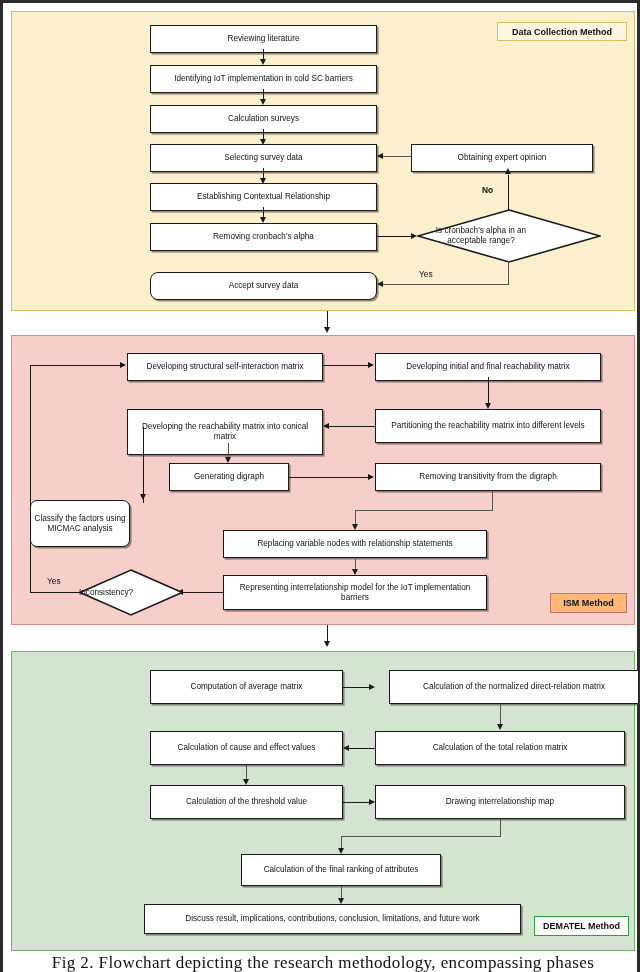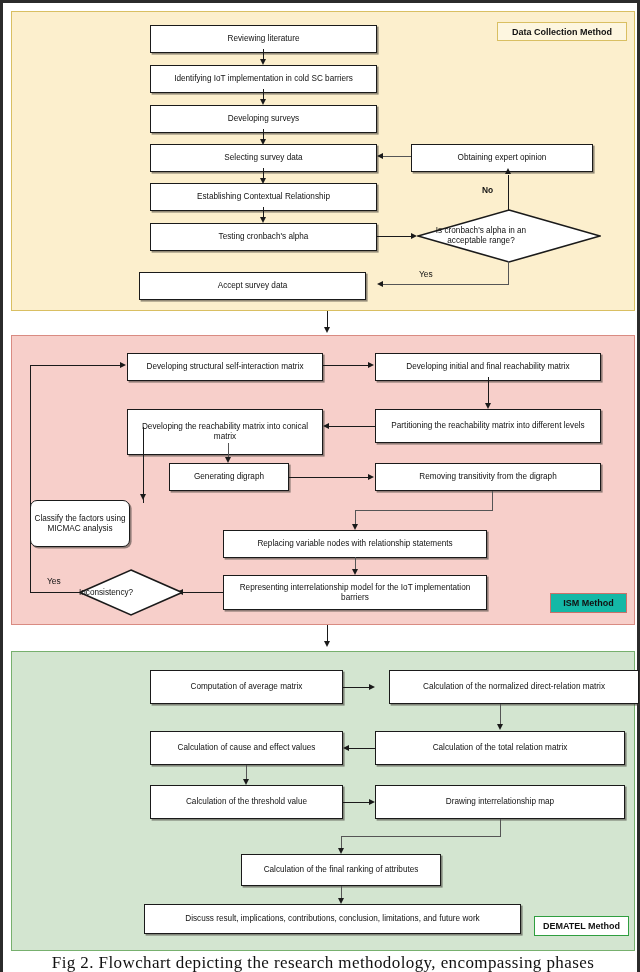--- a/index.html
+++ b/index.html
@@ -32,21 +32,21 @@
   .arw.down{border-left:3.6px solid transparent;border-right:3.6px solid transparent;border-top:6px solid #1a1a1a;}
   .arw.up{border-left:3.6px solid transparent;border-right:3.6px solid transparent;border-bottom:6px solid #1a1a1a;}
   .arw.left{border-top:3.6px solid transparent;border-bottom:3.6px solid transparent;border-right:6px solid #1a1a1a;}
   .arw.right{border-top:3.6px solid transparent;border-bottom:3.6px solid transparent;border-left:6px solid #1a1a1a;}
 
   .elabel{position:absolute;font-size:8.4px;color:#111;}
 
   .seclabel{position:absolute;box-sizing:border-box;font-size:9px;font-weight:bold;color:#111;
         display:flex;align-items:center;justify-content:center;padding:2px 7px;}
   .seclabel.yl{background:#fdf6e0;border:1.4px solid #d9bf62;}
-  .seclabel.pl{background:#14b8a6;border:1.4px solid #c9716a;}
+  .seclabel.pl{background:#fdba74;border:1.4px solid #c9716a;}
   .seclabel.gl{background:#ffffff;border:1.6px solid #2f9e3f;}
 
   #caption{position:absolute;left:0;top:950px;width:640px;height:22px;overflow:hidden;
         font-family:"Liberation Serif",serif;font-size:17px;color:#111;
         text-align:center;letter-spacing:.4px;white-space:nowrap;}
 </style>
 </head>
 <body>
 
 <div id="page">
@@ -58,41 +58,41 @@
   <div class="node" style="left:147px;top:22px;width:227px;height:24px;">Reviewing literature</div>
 
   <div class="ln lnv" style="left:260px;top:46px;height:12px;"></div>
   <div class="arw down" style="left:257px;top:56px;"></div>
 
   <div class="node" style="left:147px;top:62px;width:227px;height:24px;">Identifying IoT implementation in cold SC barriers</div>
 
   <div class="ln lnv" style="left:260px;top:86px;height:12px;"></div>
   <div class="arw down" style="left:257px;top:96px;"></div>
 
-  <div class="node" style="left:147px;top:102px;width:227px;height:24px;">Developing surveys</div>
+  <div class="node" style="left:147px;top:102px;width:227px;height:24px;">Calculation surveys</div>
 
   <div class="ln lnv" style="left:260px;top:126px;height:12px;"></div>
   <div class="arw down" style="left:257px;top:136px;"></div>
 
   <div class="node" style="left:147px;top:141px;width:227px;height:24px;">Selecting survey data</div>
 
   <div class="node" style="left:408px;top:141px;width:182px;height:24px;">Obtaining expert opinion</div>
 
   <div class="ln lnh gray" style="left:380px;top:152.5px;width:28px;"></div>
   <div class="arw left" style="left:374px;top:149.5px;"></div>
 
   <div class="ln lnv" style="left:260px;top:165px;height:12px;"></div>
   <div class="arw down" style="left:257px;top:175px;"></div>
 
   <div class="node" style="left:147px;top:180px;width:227px;height:24px;">Establishing Contextual Relationship</div>
 
   <div class="ln lnv" style="left:260px;top:204px;height:12px;"></div>
   <div class="arw down" style="left:257px;top:214px;"></div>
 
-  <div class="node" style="left:147px;top:220px;width:227px;height:26px;">Testing cronbach's alpha</div>
+  <div class="node" style="left:147px;top:220px;width:227px;height:26px;">Removing cronbach's alpha</div>
 
   <div class="ln lnh" style="left:374px;top:232.5px;width:36px;"></div>
   <div class="arw right" style="left:408px;top:229.5px;"></div>
 
   <div class="diamond" style="left:414px;top:206px;width:184px;height:54px;">
     <svg class="dshape" viewBox="0 0 184 54" preserveAspectRatio="none">
       <polygon points="92,1 183,27 92,53 1,27" fill="#ffffff" stroke="#1a1a1a" stroke-width="1.6"></polygon>
     </svg>
     <div class="dlabel">
       <span style="display:block;max-width:128px;">Is cronbach's alpha in an acceptable range?</span>
@@ -101,21 +101,21 @@
 
   <div class="ln lnv" style="left:505px;top:172px;height:36px;"></div>
   <div class="arw up" style="left:502px;top:165px;"></div>
   <div class="elabel" style="left:479px;top:182px;font-weight:bold;">No</div>
 
   <div class="ln lnv gray" style="left:505px;top:258px;height:24px;"></div>
   <div class="ln lnh gray" style="left:380px;top:281px;width:126px;"></div>
   <div class="arw left" style="left:374px;top:278px;"></div>
   <div class="elabel" style="left:416px;top:266px;">Yes</div>
 
-  <div class="node" style="left:136px;top:269px;width:227px;height:25px;">Accept survey data</div>
+  <div class="node" style="left:147px;top:269px;width:227px;height:25px;border-radius:8px;">Accept survey data</div>
 
   <div class="ln lnv" style="left:324px;top:308px;height:18px;"></div>
   <div class="arw down" style="left:321px;top:324px;"></div>
 
   <div class="panel pink" style="left:8px;top:332px;width:624px;height:290px;"></div>
 
   <div class="seclabel pl" style="left:547px;top:590px;width:77px;height:20px;">ISM Method</div>
 
   <div class="node" style="left:124px;top:350px;width:196px;height:24px;">Developing structural self-interaction matrix</div>
 

